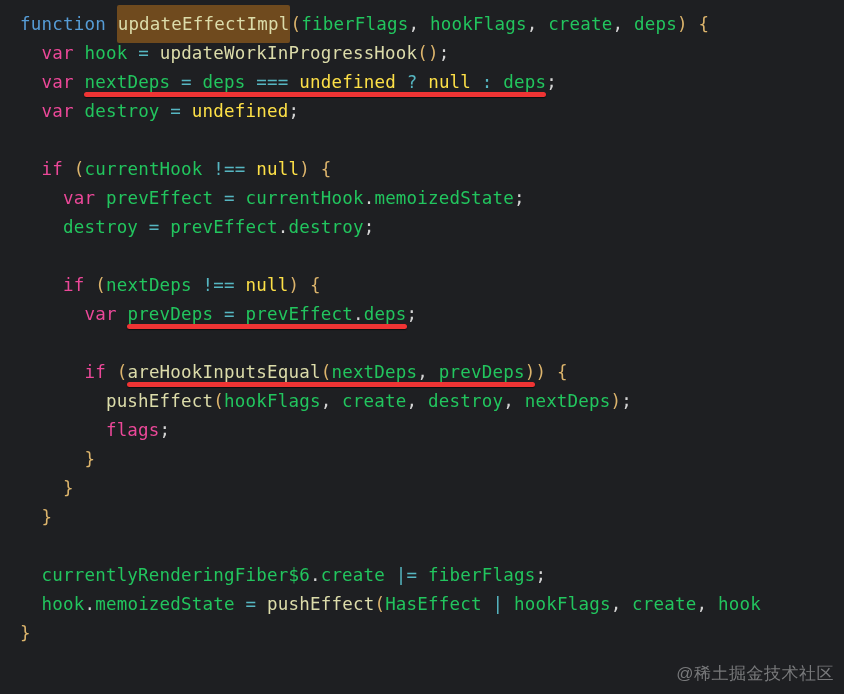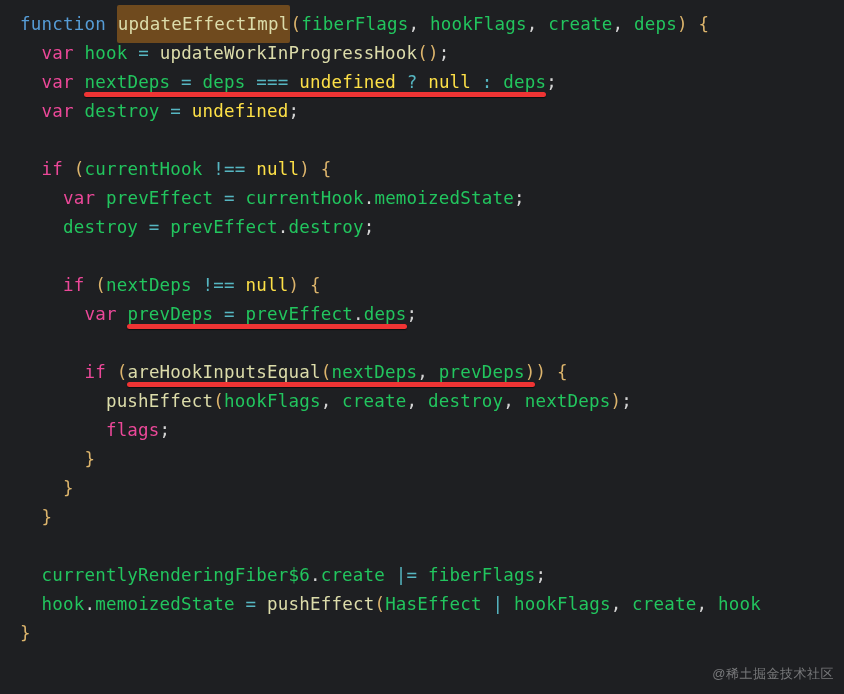--- a/index.html
+++ b/index.html
@@ -38,21 +38,21 @@
     bottom: -5px;
     height: 5px;
     background: #ef3434;
     border-radius: 3px;
     box-shadow: 0 1px 1px rgba(0,0,0,0.6);
   }
   .watermark {
     position: absolute;
     right: 10px;
     bottom: 6px;
-    font-size: 13px;
+    font-size: 17px;
     color: #78797b;
     font-family: "PingFang SC", "Microsoft YaHei", sans-serif;
     letter-spacing: 0.5px;
   }
 </style>
 </head>
 <body>
 
 <pre class="code"><span><span class="fk">function</span> <span class="fn hl">updateEffectImpl</span><span class="b">(</span><span class="v">fiberFlags</span><span class="s">, </span><span class="v">hookFlags</span><span class="s">, </span><span class="v">create</span><span class="s">, </span><span class="v">deps</span><span class="b">)</span> <span class="b">{</span></span>
 <span>  <span class="k">var</span> <span class="v">hook</span> <span class="op">=</span> <span class="fn">updateWorkInProgressHook</span><span class="b">()</span><span class="s">;</span></span>

